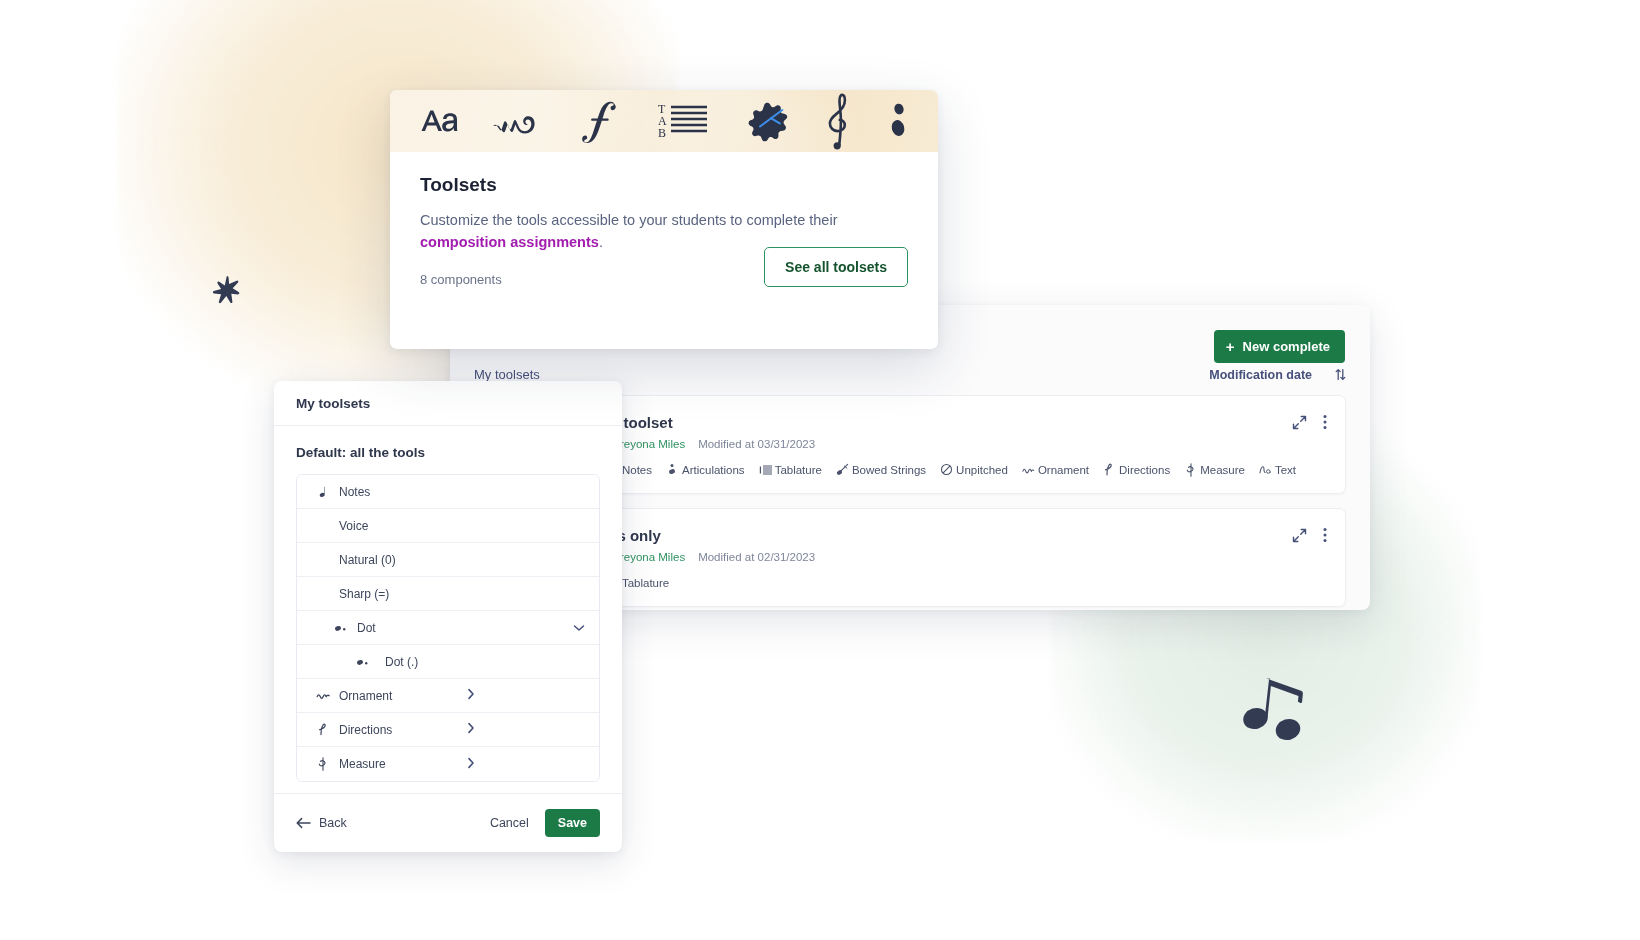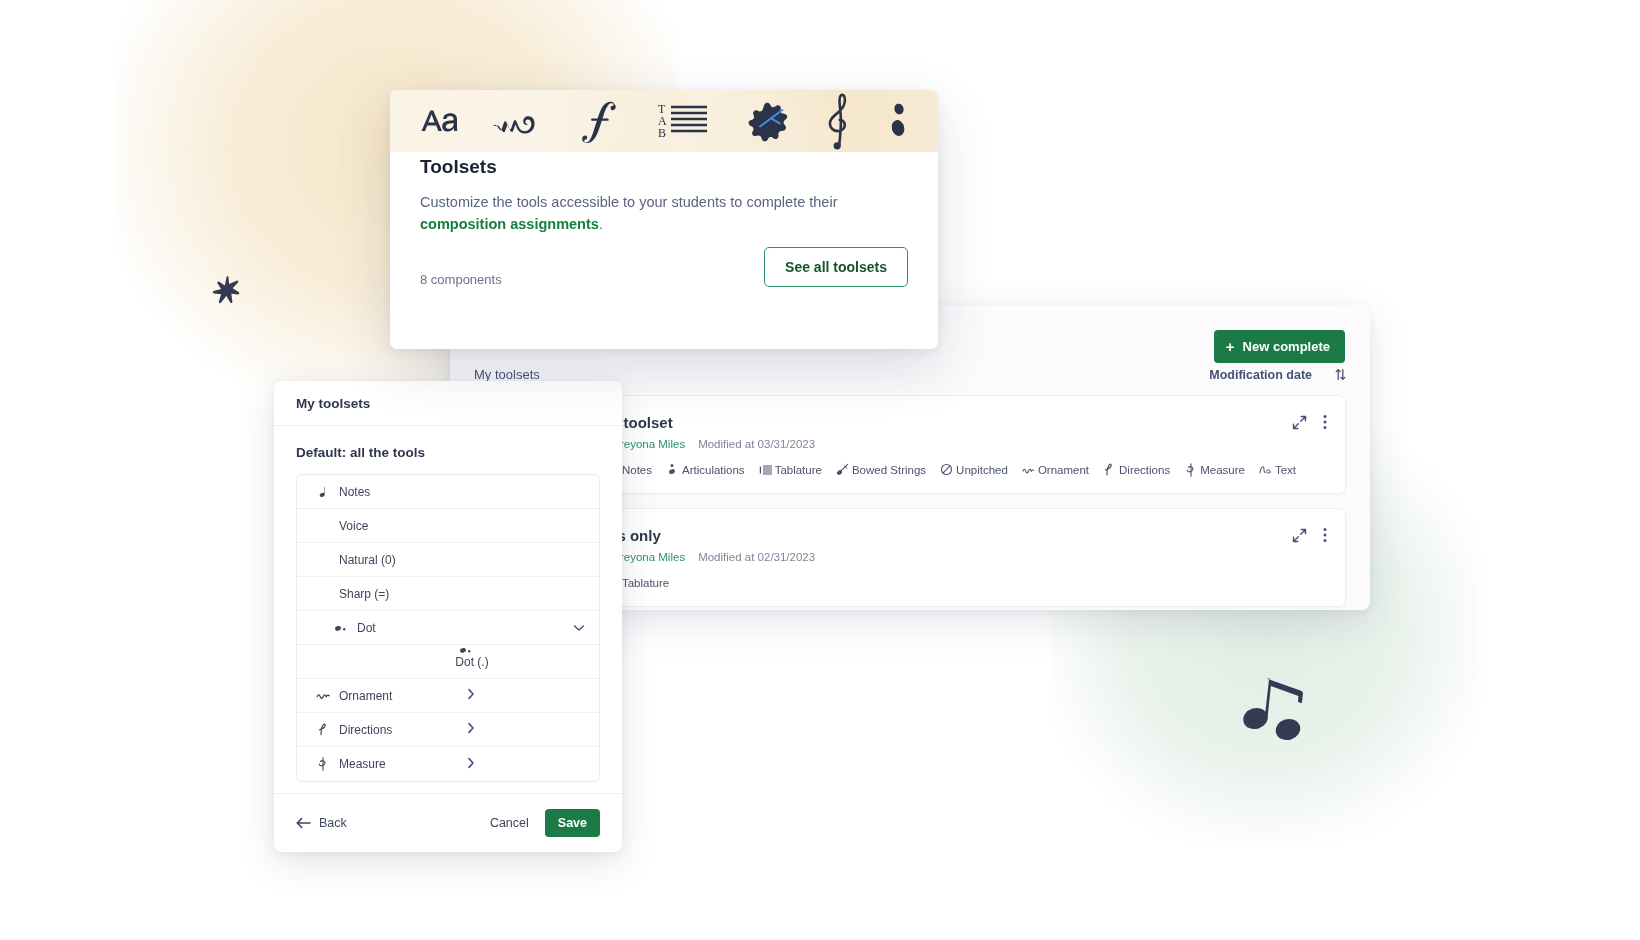--- a/index.html
+++ b/index.html
@@ -110,21 +110,21 @@
     width: 20px;
     min-width: 20px;
     display: inline-flex;
     align-items: center;
     justify-content: center;
     color: #3d465c;
     margin-right: 6px;
   }
   .tool-row .tlabel { flex: 1 1 auto; }
   .tool-row.indent-1 { padding-left: 34px; }
-  .tool-row.indent-2 { padding-left: 56px; flex-direction: column; }
+  .tool-row.indent-2 { padding-left: 56px; }
   .tool-row.indent-2 .tlabel { padding-left: 6px; }
   .chev-right { color: #46507a; font-size: 13px; margin-right: 110px; }
   .chev-down  { color: #46507a; font-size: 12px; }
 
   .left-panel-foot {
     position: absolute;
     left: 0; right: 0; bottom: 0;
     height: 59px;
     border-top: 1px solid #eceef3;
     display: flex;
@@ -337,34 +337,34 @@
     padding: 0 42px;
     color: #2b3349;
     position: relative;
   }
   .banner-ic {
     display: flex;
     align-items: center;
     justify-content: center;
     height: 62px;
   }
-  .modal-body { padding: 4px 30px 0 30px; position: relative; height: 155px; }
+  .modal-body { padding: 22px 30px 0 30px; position: relative; height: 155px; }
   .modal-title {
     font-size: 19px;
     font-weight: bold;
     color: #1c2235;
     margin-bottom: 14px;
   }
   .modal-desc {
     font-size: 14.5px;
     line-height: 1.5;
     color: #5a6480;
     max-width: 490px;
   }
-  .modal-desc b { color: #15803d; font-weight: bold; }
+  .modal-desc b { color: #a21caf; font-weight: bold; }
   .modal-foot {
     position: absolute;
     left: 30px;
     right: 30px;
     bottom: 20px;
     display: flex;
     align-items: flex-end;
   }
   .components-count { font-size: 13px; color: #6a7289; }
   .see-all-btn {

